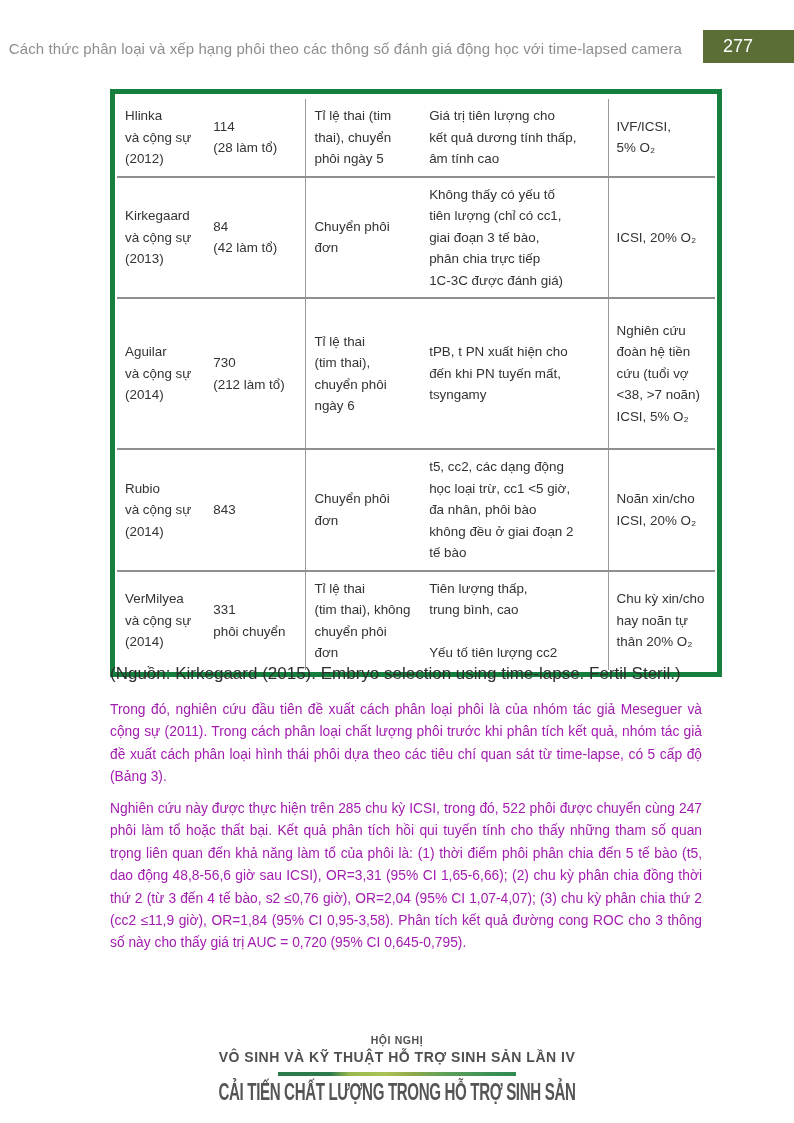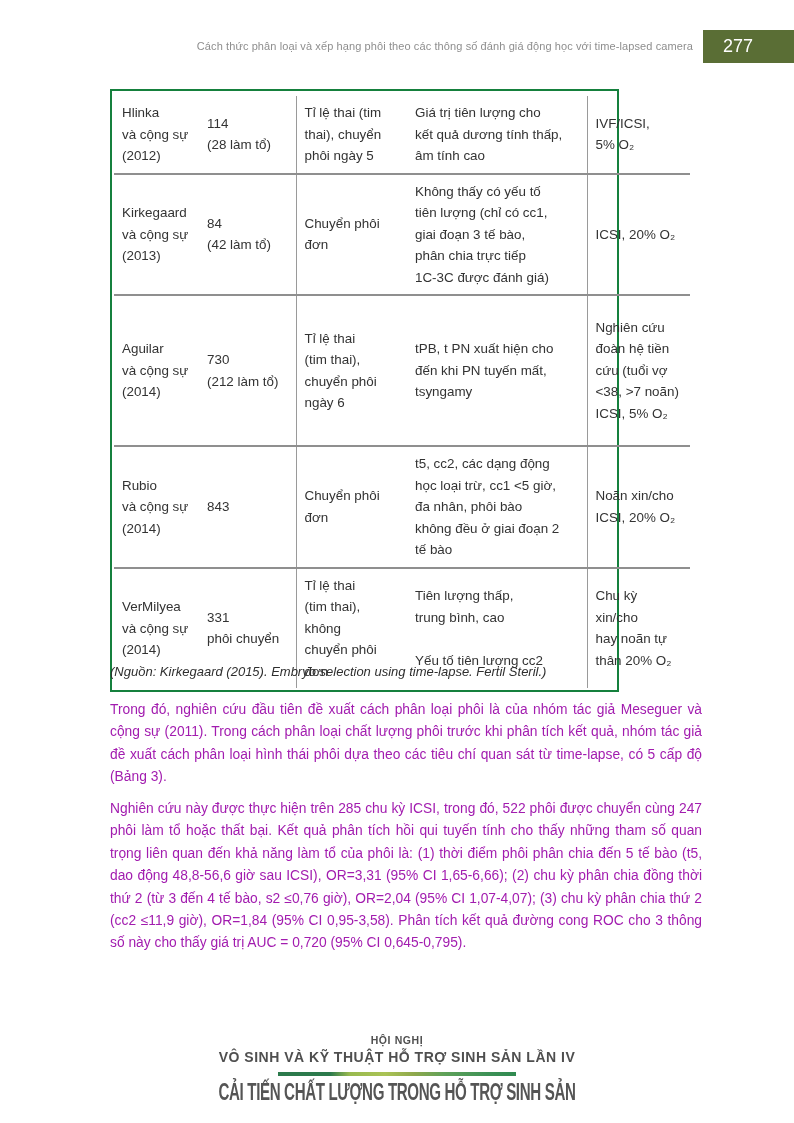--- a/index.html
+++ b/index.html
@@ -7,35 +7,35 @@
     position: relative;
     width: 794px; height: 1123px;
     background: #ffffff;
     font-family: "Liberation Sans", "DejaVu Sans", sans-serif;
     color: #2e2e2e;
     overflow: hidden;
   }
 
   
   .header-title {
-    position: absolute; top: 40px; right: 101px;
-    font-size: 11px; color: #8e8e8e; letter-spacing: 0.1px;
+    position: absolute; top: 40px; right: 112px;
+    font-size: 15px; color: #8e8e8e; letter-spacing: 0.1px;
     white-space: nowrap;
   }
   .page-num-box {
     position: absolute; top: 30px; left: 703px; right: 0; height: 33px;
     background: #5a6e35; color: #ffffff;
     font-size: 18px; line-height: 33px; padding-left: 20px;
     box-sizing: border-box;
   }
 
   
   .table-frame {
-    position: absolute; left: 110px; top: 89px; width: 509px;
-    border: 2px solid #15803d;
+    position: absolute; left: 110px; top: 89px; width: 612px;
+    border: 5px solid #15803d;
     padding: 5px 2px 2px 2px;
     box-sizing: border-box;
   }
   table { width: 100%; border-collapse: collapse; table-layout: fixed; }
   td {
     border-bottom: 2px solid #8f8f8f;
     padding: 6px 8px;
     font-size: 13.4px; line-height: 21.5px;
     vertical-align: middle;
     white-space: pre-line;
@@ -45,21 +45,21 @@
   tr:last-child td { border-bottom: none; }
   td:nth-child(2), td:nth-child(4) { border-right: 1px solid #9a9a9a; }
   tr.r1 { height: 74px; }
   tr.r2 { height: 120px; }
   tr.r3 { height: 151px; }
   tr.r4 { height: 116px; }
   tr.r5 { height: 82px; }
 
   .source {
     position: absolute; left: 110px; top: 664px;
-    font-style: italic; font-size: 13px; color: #2e2e2e;
+    font-size: 17px; color: #2e2e2e;
   }
 
   .para {
     position: absolute; left: 110px; width: 592px;
     margin: 0;
     text-align: justify;
     font-size: 13.8px; line-height: 22.4px; color: #a21caf;
   }
   .p1 { top: 699px; }
   .p2 { top: 798px; }

